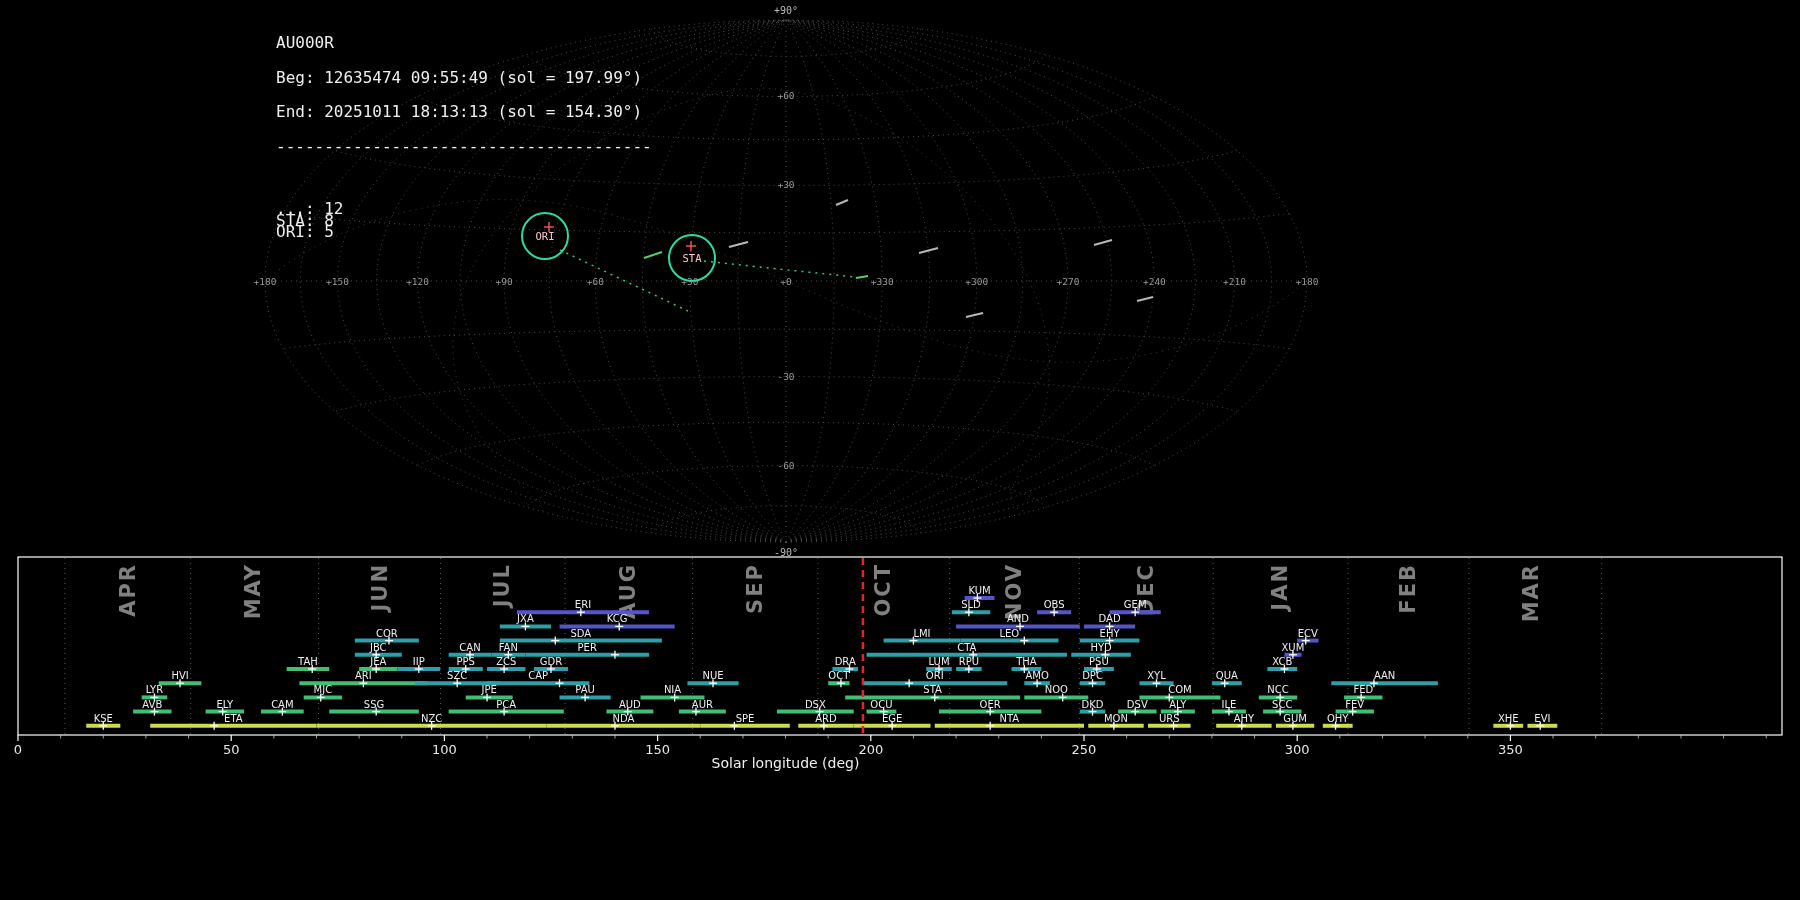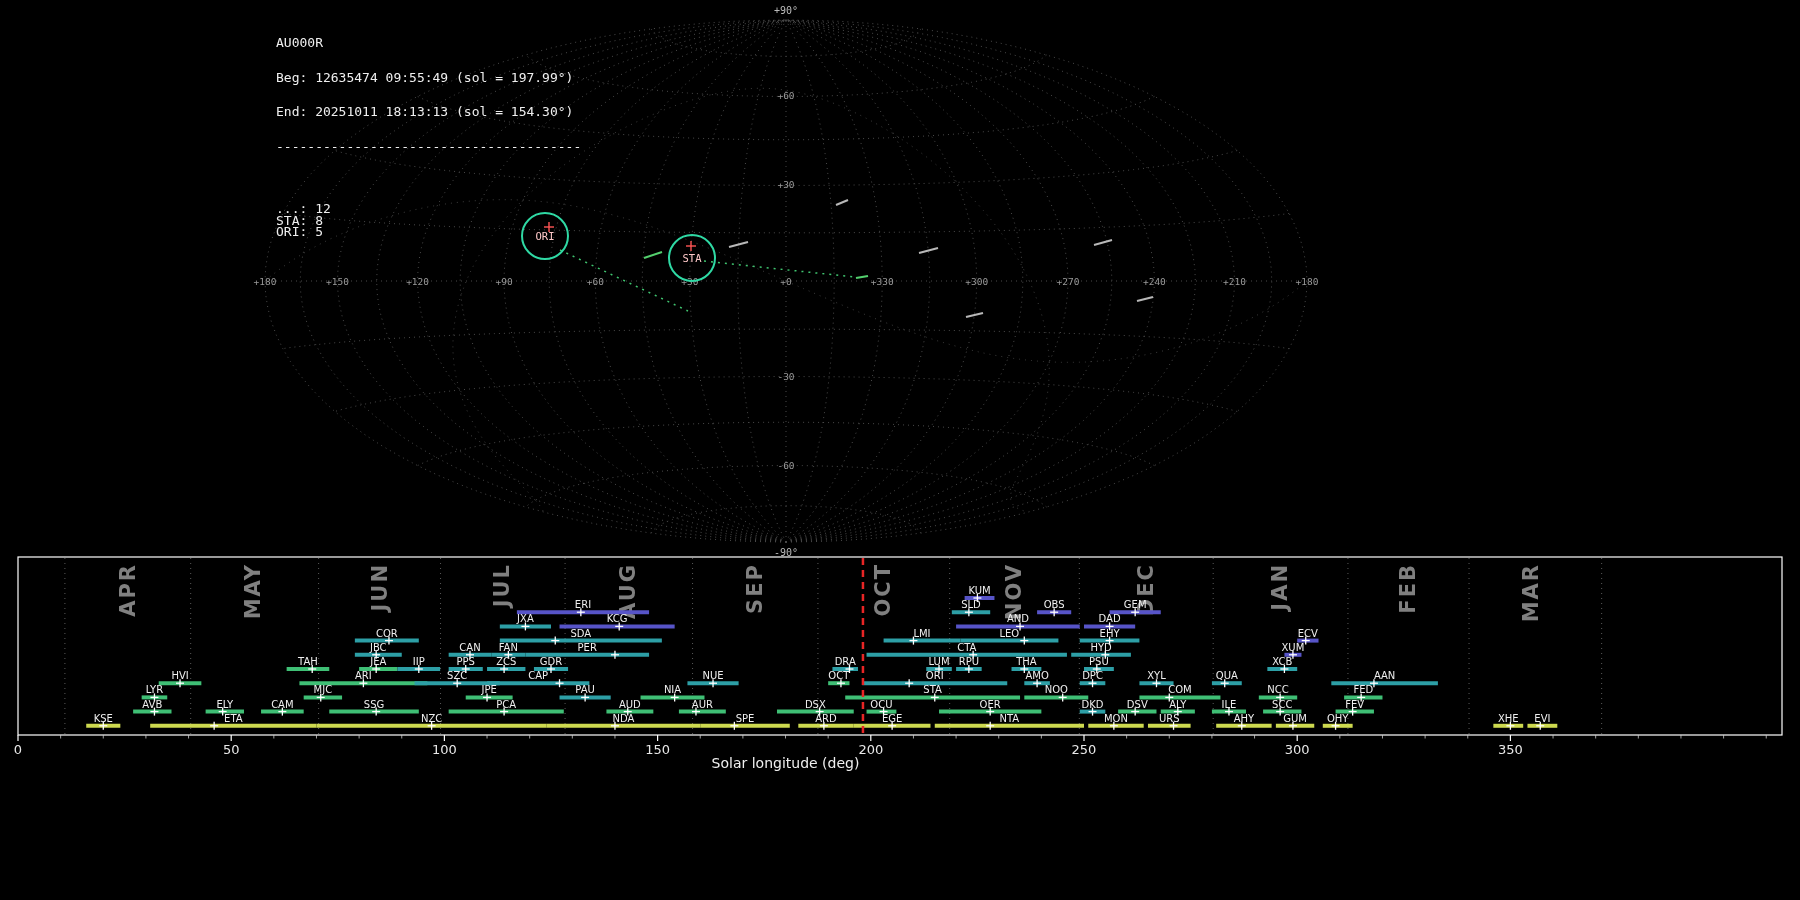--- a/index.html
+++ b/index.html
@@ -1,19 +1,19 @@
 <!DOCTYPE html>
 <html><head>
 <meta charset="utf-8">
 <style>
   html,body{margin:0;padding:0;background:#000;}
   .stage{position:relative;width:1800px;height:900px;background:#000;overflow:hidden;
          font-family:"DejaVu Sans",sans-serif;}
   .hdr{position:absolute;left:276px;top:14px;z-index:5;color:#efefef;
-       font-family:"DejaVu Sans Mono",monospace;font-size:13px;line-height:11.5px;white-space:pre;}
+       font-family:"DejaVu Sans Mono",monospace;font-size:16px;line-height:11.5px;white-space:pre;}
   .hdr .gap{height:5px;}
   svg{position:absolute;left:0;top:0;}
   svg text{font-family:"DejaVu Sans",sans-serif;}
   svg text.mono{font-family:"DejaVu Sans Mono",monospace;}
 </style>
 </head>
 <body>
 
 <div class="stage">
 

